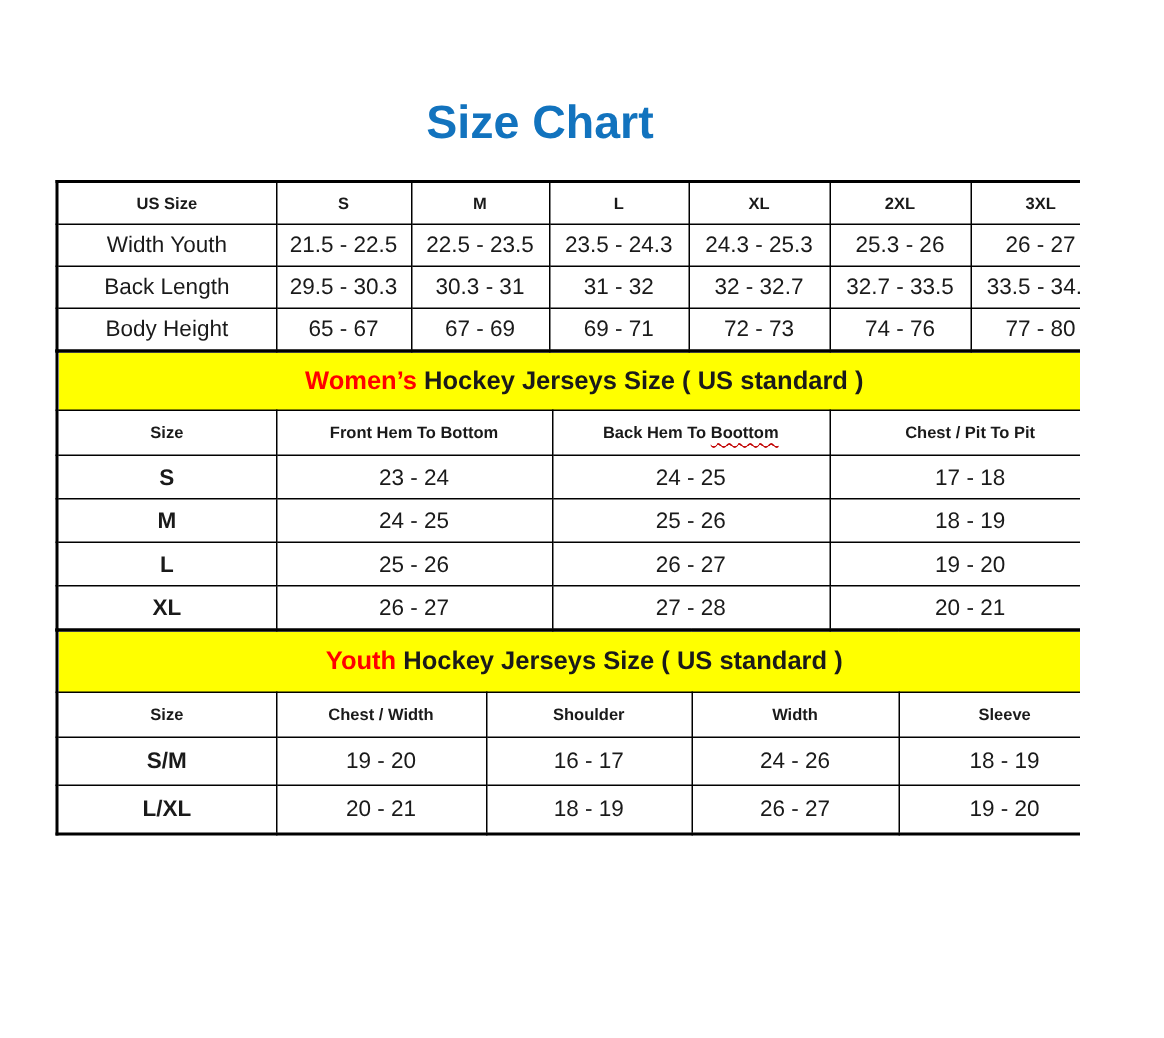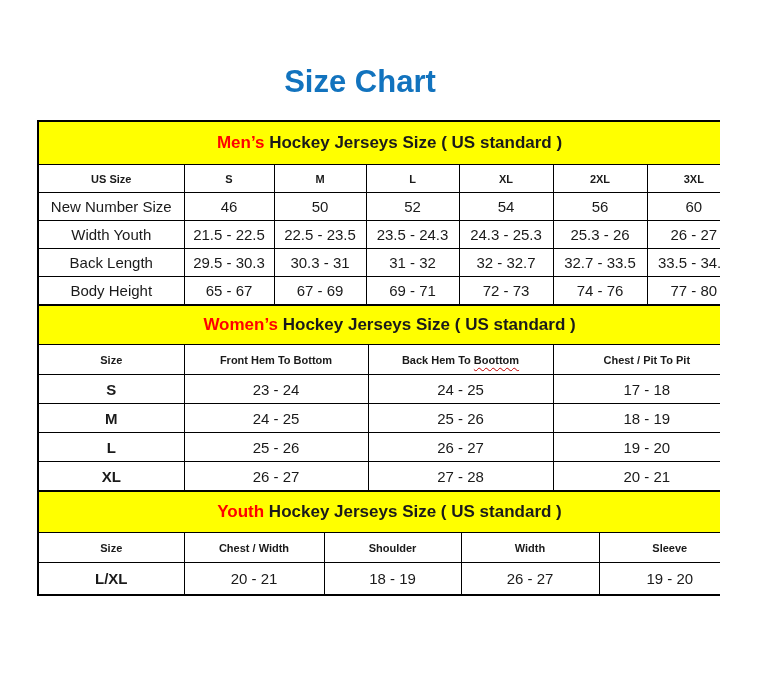--- a/index.html
+++ b/index.html
@@ -95,40 +95,28 @@
       <colgroup>
         <col style="width:146px">
           <col style="width:90px">
           <col style="width:92px">
         <col style="width:93px">
           <col style="width:94px">
           <col style="width:94px">
           <col style="width:94px">
       </colgroup>
       <tbody>
-          <tr>
-        <td class="band" colspan="7"><span class="accent">Men’s</span> <span>Hockey Jerseys Size ( US standard )</span></td>
-      </tr>
       <tr class="head">
         <td>US Size</td>
         <td>S</td>
         <td>M</td>
         <td>L</td>
         <td>XL</td>
         <td>2XL</td>
         <td>3XL</td>
-      </tr>
-      <tr class="data">
-        <td>New Number Size</td>
-        <td>46</td>
-        <td>50</td>
-        <td>52</td>
-        <td>54</td>
-        <td>56</td>
-        <td>60</td>
       </tr>
       <tr class="data">
         <td>Width Youth</td>
         <td>21.5 - 22.5</td>
         <td>22.5 - 23.5</td>
         <td>23.5 - 24.3</td>
         <td>24.3 - 25.3</td>
         <td>25.3 - 26</td>
         <td>26 - 27</td>
       </tr>
@@ -210,20 +198,27 @@
         <td class="band" colspan="5"><span class="accent">Youth</span> <span>Hockey Jerseys Size ( US standard )</span></td>
       </tr>
       <tr class="head">
         <td>Size</td>
         <td>Chest / Width</td>
         <td>Shoulder</td>
         <td>Width</td>
         <td>Sleeve</td>
       </tr>
       <tr class="data">
+        <td class="b">S/M</td>
+        <td>19 - 20</td>
+        <td>16 - 17</td>
+        <td>24 - 26</td>
+        <td>18 - 19</td>
+      </tr>
+      <tr class="data">
         <td class="b">L/XL</td>
         <td>20 - 21</td>
         <td>18 - 19</td>
         <td>26 - 27</td>
         <td>19 - 20</td>
       </tr>
     </tbody>
       </table>
 
   </div>

